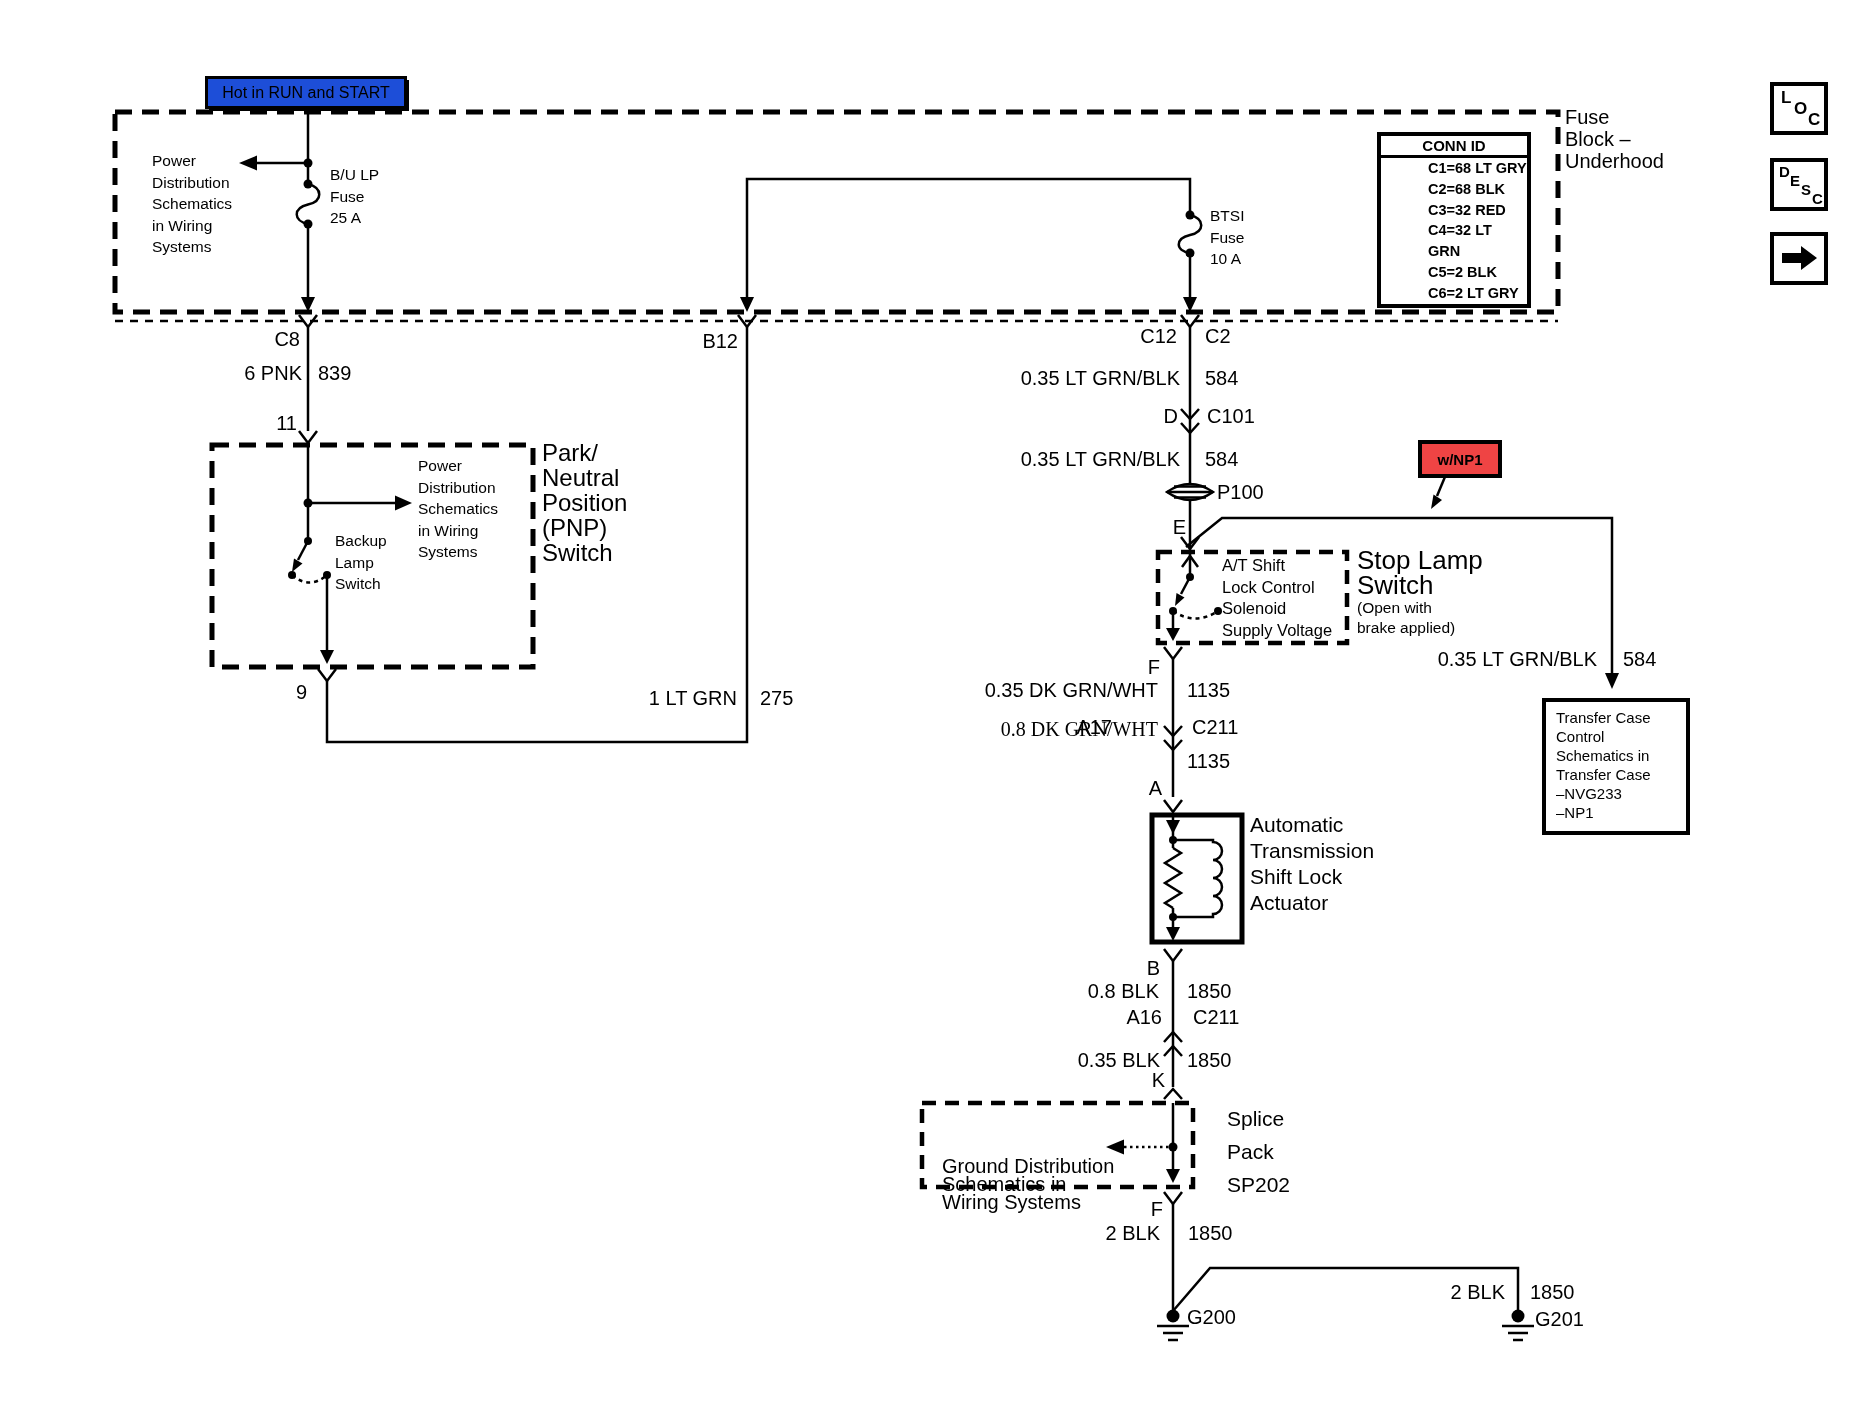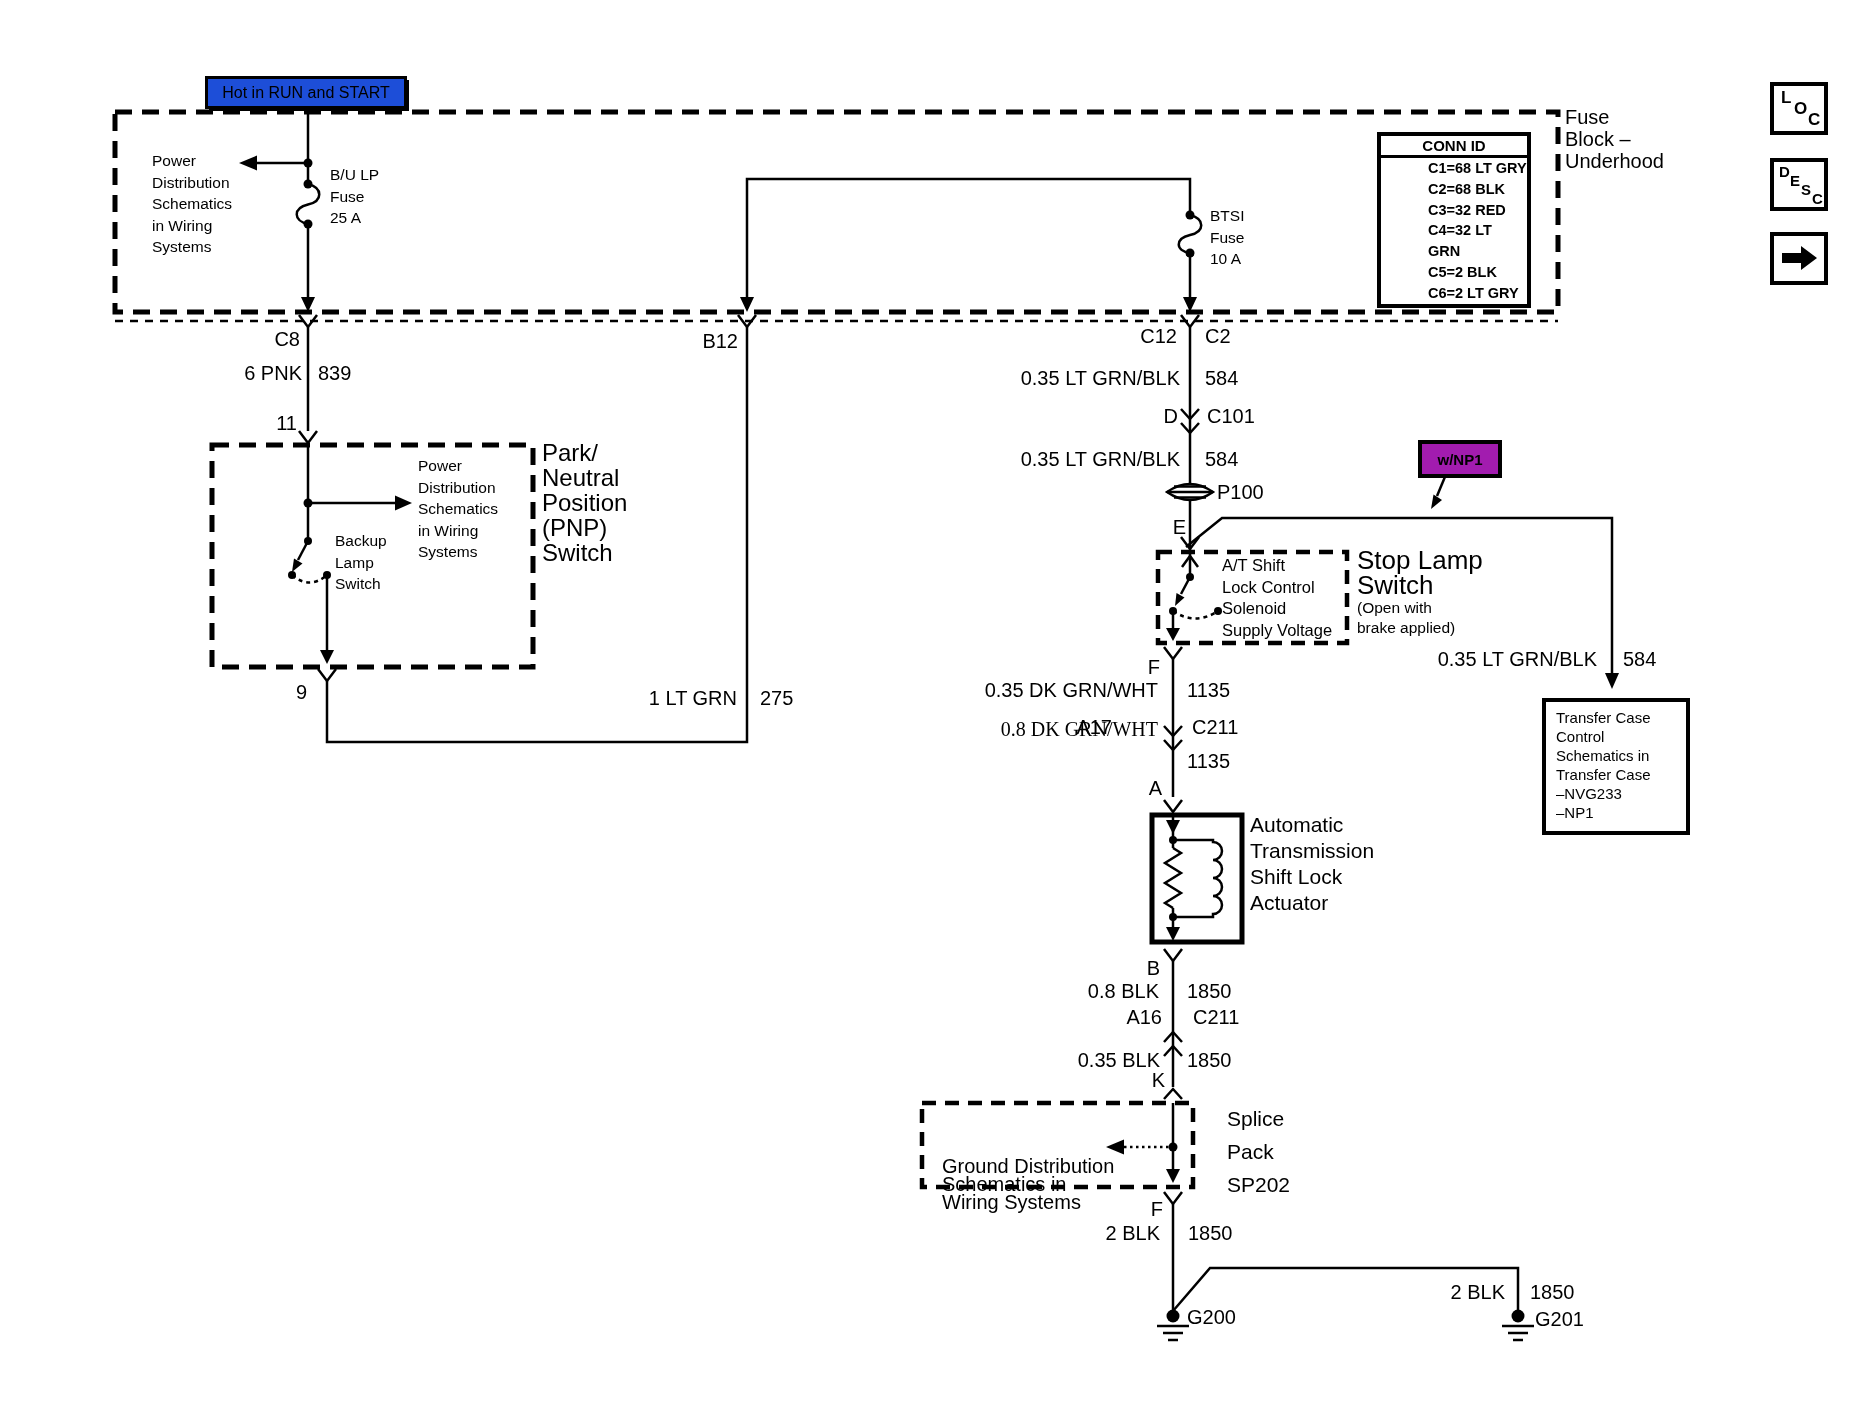--- a/index.html
+++ b/index.html
@@ -15,21 +15,21 @@
   .s21{font-size:24px;line-height:25px;}
   .s15{font-size:15.5px;line-height:21.5px;}
   .hotbox{position:absolute;left:205px;top:76px;width:196px;height:27px;border:3px solid #000;
           box-shadow:3px 3px 0 -1px #000;display:flex;align-items:center;justify-content:center;
           font-size:16px;background:#1d4ed8;}
   .connid{position:absolute;left:1377px;top:132px;width:146px;border:4px solid #000;background:#fff;}
   .connid .hd{font-size:15px;font-weight:bold;text-align:center;border-bottom:3px solid #000;
               padding:1px 0;}
   .connid .row{font-size:14.5px;font-weight:bold;line-height:20.8px;padding-left:5px;margin-left:42px;}
   .np1box{position:absolute;left:1418px;top:440px;width:76px;height:30px;border:4px solid #000;
-          display:flex;align-items:center;justify-content:center;font-size:15px;font-weight:600;background:#a21caf;}
+          display:flex;align-items:center;justify-content:center;font-size:15px;font-weight:600;background:#ef4444;}
   .tcbox{position:absolute;left:1542px;top:698px;width:148px;height:137px;border:4px solid #000;
          font-size:15px;line-height:19px;padding:6px 0 0 10px;box-sizing:border-box;background:#fff;white-space:pre-line;}
   .navbtn{position:absolute;left:1770px;width:58px;height:53px;border:4px solid #000;
           box-sizing:border-box;background:#fff;}
   .navbtn span{position:absolute;font-weight:bold;}
   .fbt{font-size:20px;line-height:22px;}
   .stopmain{font-size:26px;line-height:25px;}
   .stopsub{font-size:15.5px;line-height:20px;}
   .act{font-size:21px;line-height:26px;}
   .splice{font-size:21px;line-height:33px;margin-left:24px;}

